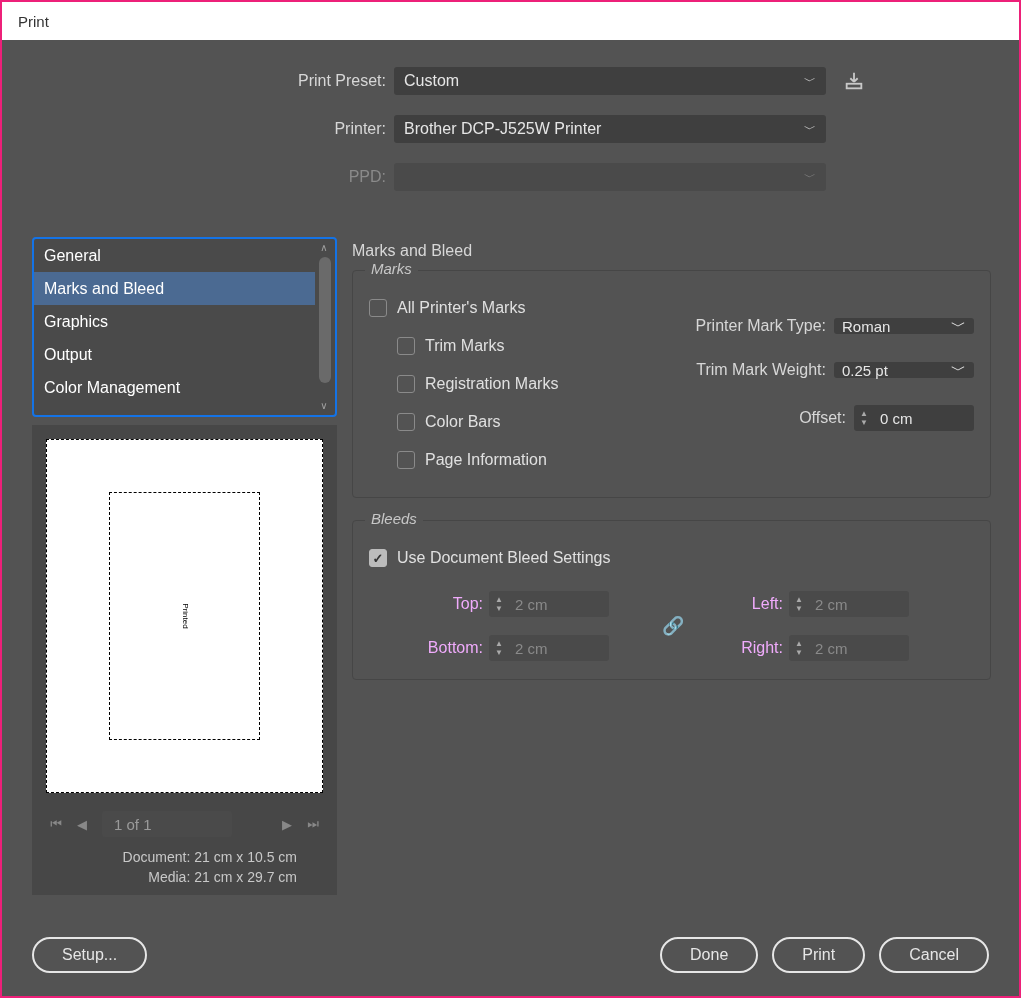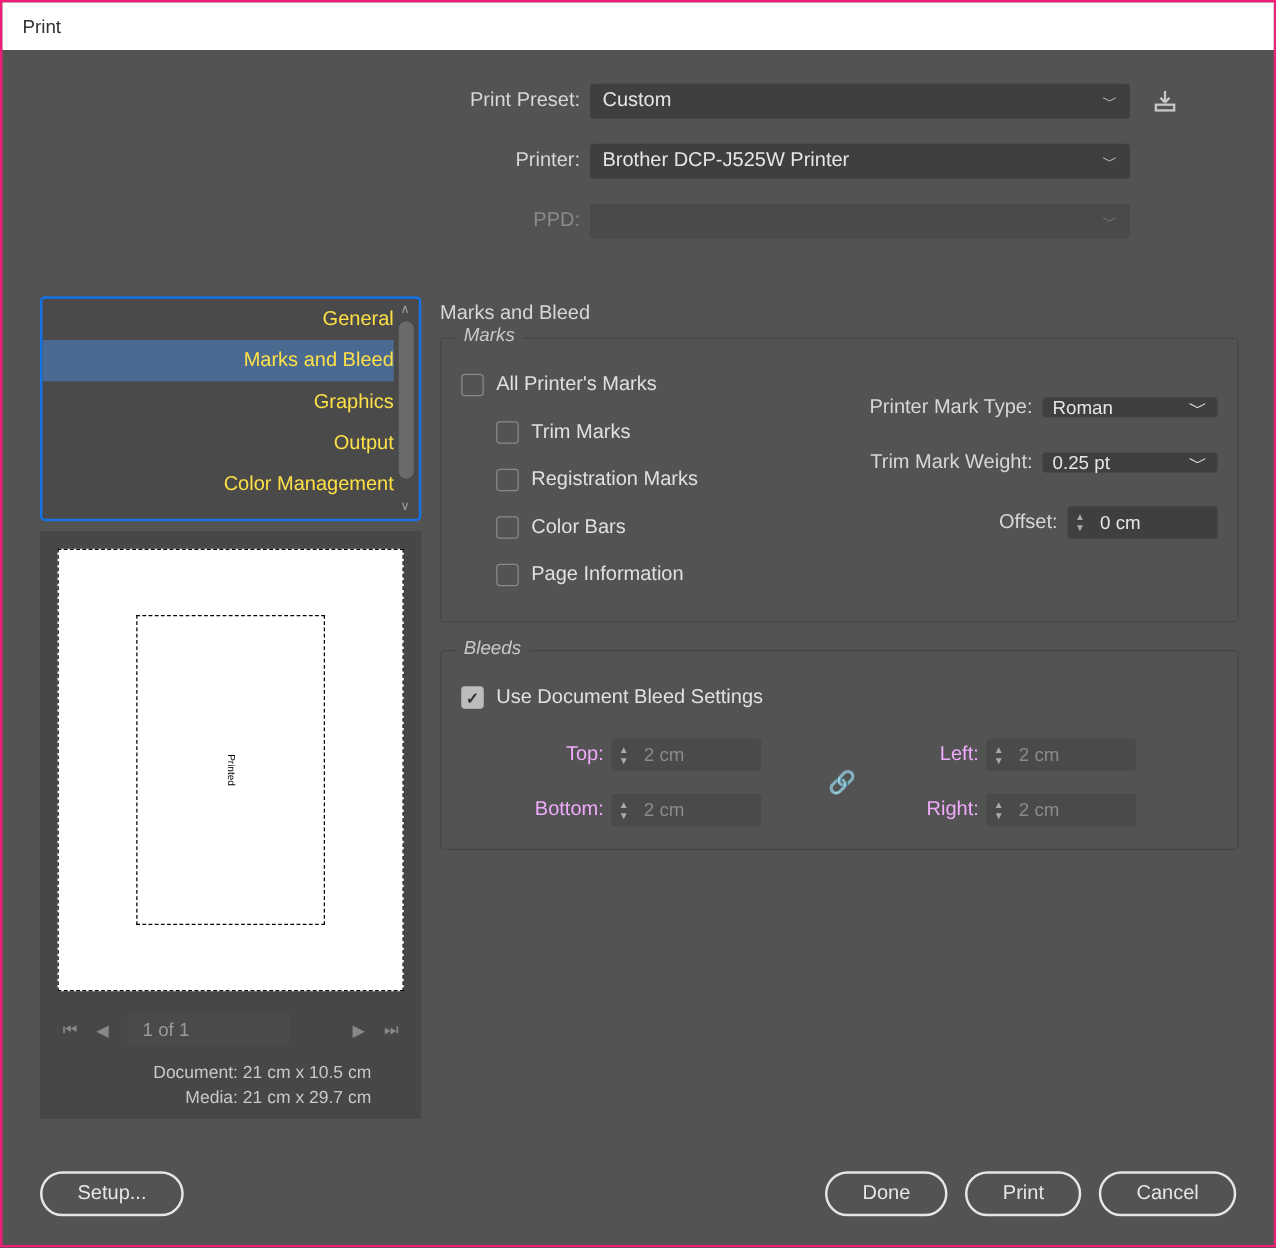--- a/index.html
+++ b/index.html
@@ -4,36 +4,36 @@
 <style>
   * { box-sizing: border-box; margin: 0; padding: 0; font-family: "Segoe UI", Tahoma, sans-serif; }
   html,body { width:1021px; height:998px; background:#535353; }
   .outer-border { width:1021px; height:998px; border:2px solid #ed2079; background:#535353; position:relative; }
   .titlebar { height:38px; background:#fff; color:#333; font-size:15px; padding-left:16px; display:flex; align-items:center; }
   .dialog-body { position:absolute; top:40px; left:0; right:0; bottom:0; }
 
   
   .preset-rows { position:absolute; top:22px; left:0; right:0; }
   .preset-row { display:flex; align-items:center; height:34px; margin-bottom:14px; }
-  .preset-row .plabel { width:470px; text-align:right; color:#d7d7d7; font-size:16px; padding-right:8px; }
+  .preset-row .plabel { width:392px; text-align:right; color:#d7d7d7; font-size:16px; padding-right:8px; }
   .preset-row.disabled .plabel { color:#8a8a8a; }
   .select { flex:0 0 432px; height:28px; background:#3f3f3f; color:#e6e6e6; font-size:16px; display:flex; align-items:center; justify-content:space-between; padding:0 10px; border-radius:3px; cursor:pointer; }
   .select.disabled { background:#4a4a4a; color:#8a8a8a; cursor:default; }
   .select .chev { font-size:12px; opacity:.8; }
   .save-preset-icon { width:28px; height:28px; margin-left:14px; display:flex; align-items:center; justify-content:center; color:#c8c8c8; cursor:pointer; }
   .save-preset-icon svg { width:22px; height:22px; }
 
   
   .left-col { position:absolute; left:30px; top:195px; width:305px; }
   .category-list { width:305px; height:180px; border:2px solid #1473e6; border-radius:4px; background:#4a4a4a; position:relative; overflow:hidden; }
   .category-scrollbar { position:absolute; right:2px; top:2px; bottom:2px; width:18px; }
   .category-scrollbar .up, .category-scrollbar .dn { height:14px; color:#a0a0a0; font-size:10px; text-align:center; line-height:14px; }
   .category-scrollbar .thumb { position:absolute; top:16px; bottom:30px; right:2px; width:12px; background:#6a6a6a; border-radius:6px; }
   .list-items { position:absolute; inset:0; right:20px; }
-  .list-item { height:33px; display:flex; align-items:center; padding-left:10px; color:#fde047; font-size:16px; cursor:pointer;justify-content:flex-end; }
+  .list-item { height:33px; display:flex; align-items:center; padding-left:10px; color:#ffffff; font-size:16px; cursor:pointer; }
   .list-item.selected { background:#4b6a92; }
 
   .preview-panel { margin-top:8px; width:305px; height:470px; background:#474747; padding:14px; position:relative; }
   .preview-page { background:#fff; height:354px; border:1px dashed #000; position:relative; }
   .preview-inner { position:absolute; left:62px; right:62px; top:52px; bottom:52px; border:1px dashed #000; }
   .preview-caption { position:absolute; left:50%; top:50%; transform:translate(-50%,-50%) rotate(90deg); font-size:8px; color:#000; }
   .pager { display:flex; align-items:center; margin-top:18px; gap:6px; }
   .pager .nav-btn { width:20px; height:20px; color:#888; display:flex; align-items:center; justify-content:center; font-size:13px; cursor:pointer; }
   .pager .page-input { flex:0 0 130px; height:26px; background:#4a4a4a; color:#9a9a9a; font-size:15px; display:flex; align-items:center; padding-left:12px; border-radius:3px; margin:0 4px; }
   .dims { margin-top:10px; color:#c8c8c8; font-size:14px; text-align:right; padding-right:26px; line-height:20px; }

